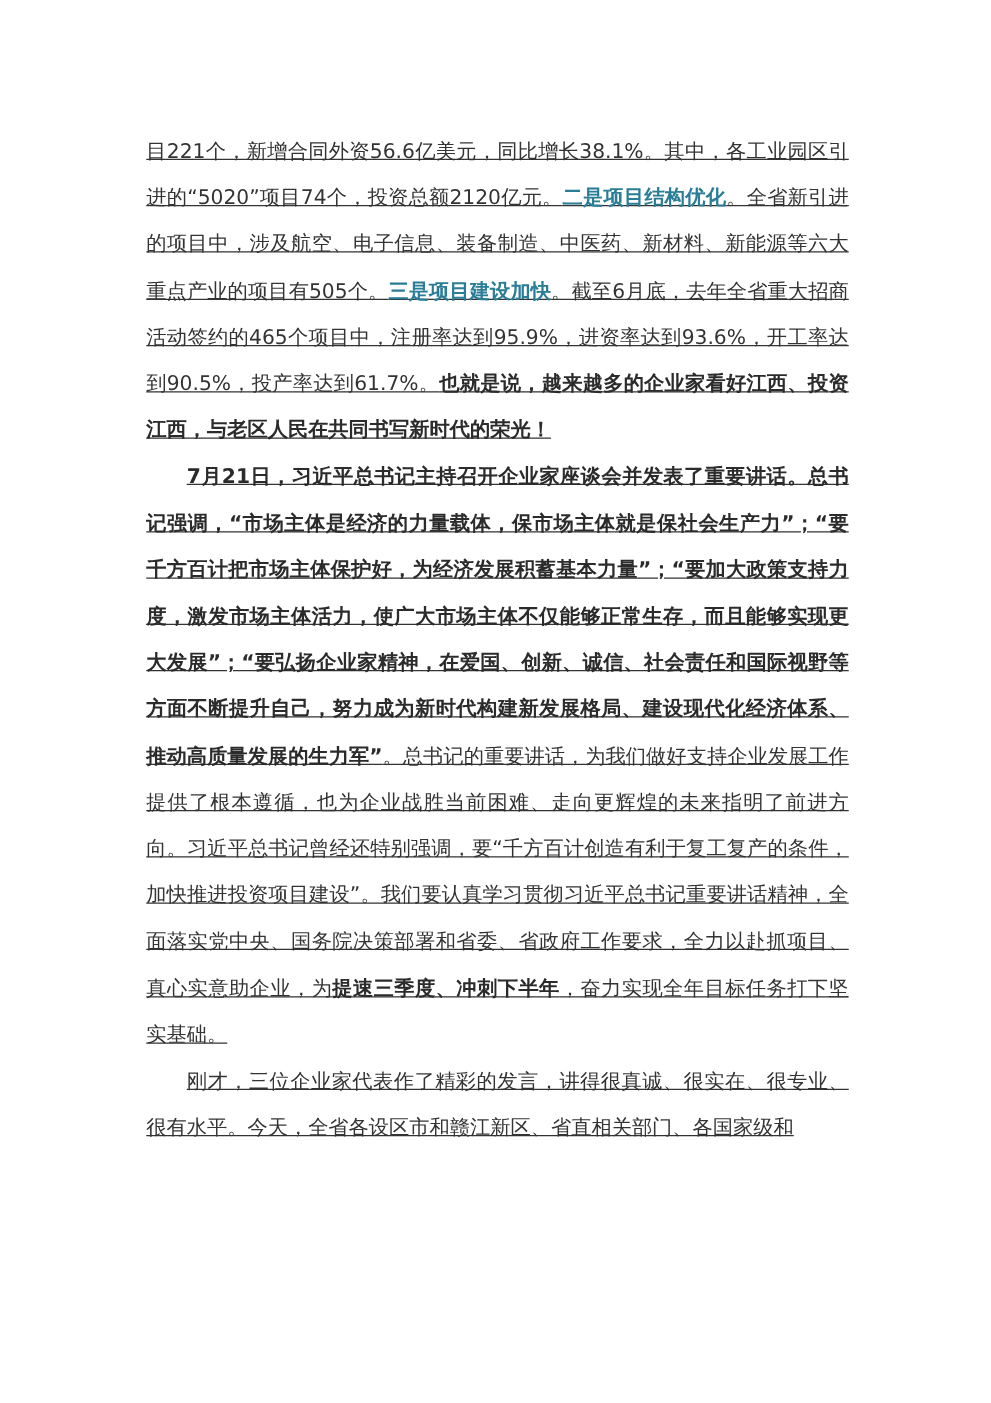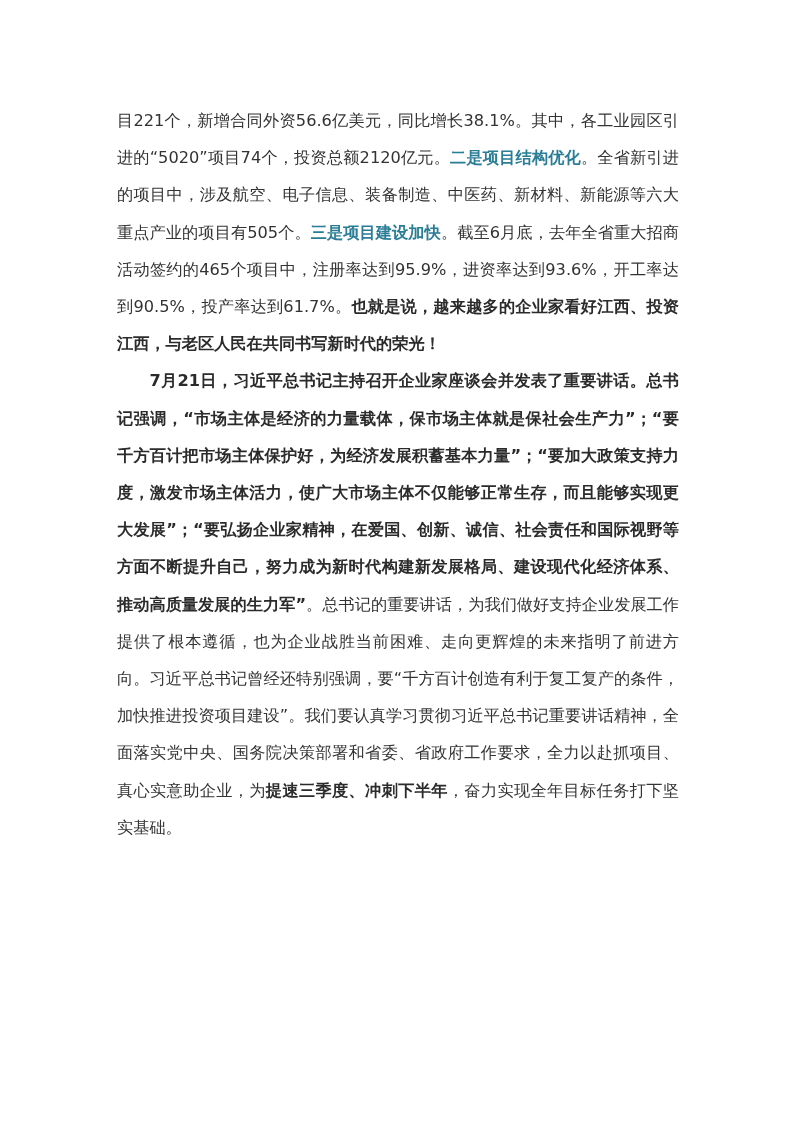--- a/index.html
+++ b/index.html
@@ -21,20 +21,21 @@
     top: 102px;
     width: 562px;
   }
   .para {
     margin: 0;
     font-size: 16.2px;
     line-height: 37.2px;
     text-align: justify;
     text-justify: inter-character;
     letter-spacing: 0px;
+    text-decoration: underline;
   }
   .para.indent {
     text-indent: 2em;
   }
   .seg-bold {
     font-weight: bold;
     color: #2b2b2b;
   }
   .seg-accent {
     font-weight: bold;
@@ -46,14 +47,17 @@
 <div class="page">
 
   <p class="para">
     <span>目221个，新增合同外资56.6亿美元，同比增长38.1%。其中，各工业园区引进的“5020”项目74个，投资总额2120亿元。</span><span class="seg-accent" style="color: rgb(42, 125, 150);">二是项目结构优化</span><span>。全省新引进的项目中，涉及航空、电子信息、装备制造、中医药、新材料、新能源等六大重点产业的项目有505个。</span><span class="seg-accent" style="color: rgb(42, 125, 150);">三是项目建设加快</span><span>。截至6月底，去年全省重大招商活动签约的465个项目中，注册率达到95.9%，进资率达到93.6%，开工率达到90.5%，投产率达到61.7%。</span><span class="seg-bold">也就是说，越来越多的企业家看好江西、投资江西，与老区人民在共同书写新时代的荣光！</span>
   </p>
 
   <p class="para indent">
     <span class="seg-bold">7月21日，习近平总书记主持召开企业家座谈会并发表了重要讲话。总书记强调，“市场主体是经济的力量载体，保市场主体就是保社会生产力”；“要千方百计把市场主体保护好，为经济发展积蓄基本力量”；“要加大政策支持力度，激发市场主体活力，使广大市场主体不仅能够正常生存，而且能够实现更大发展”；“要弘扬企业家精神，在爱国、创新、诚信、社会责任和国际视野等方面不断提升自己，努力成为新时代构建新发展格局、建设现代化经济体系、推动高质量发展的生力军”</span><span>。总书记的重要讲话，为我们做好支持企业发展工作提供了根本遵循，也为企业战胜当前困难、走向更辉煌的未来指明了前进方向。习近平总书记曾经还特别强调，要“千方百计创造有利于复工复产的条件，加快推进投资项目建设”。我们要认真学习贯彻习近平总书记重要讲话精神，全面落实党中央、国务院决策部署和省委、省政府工作要求，全力以赴抓项目、真心实意助企业，为</span><span class="seg-bold">提速三季度、冲刺下半年</span><span>，奋力实现全年目标任务打下坚实基础。</span>
   </p>
 
+  <p class="para indent">
+    <span>刚才，三位企业家代表作了精彩的发言，讲得很真诚、很实在、很专业、很有水平。今天，全省各设区市和赣江新区、省直相关部门、各国家级和</span>
+  </p>
 
 </div>
 
 </body></html>

